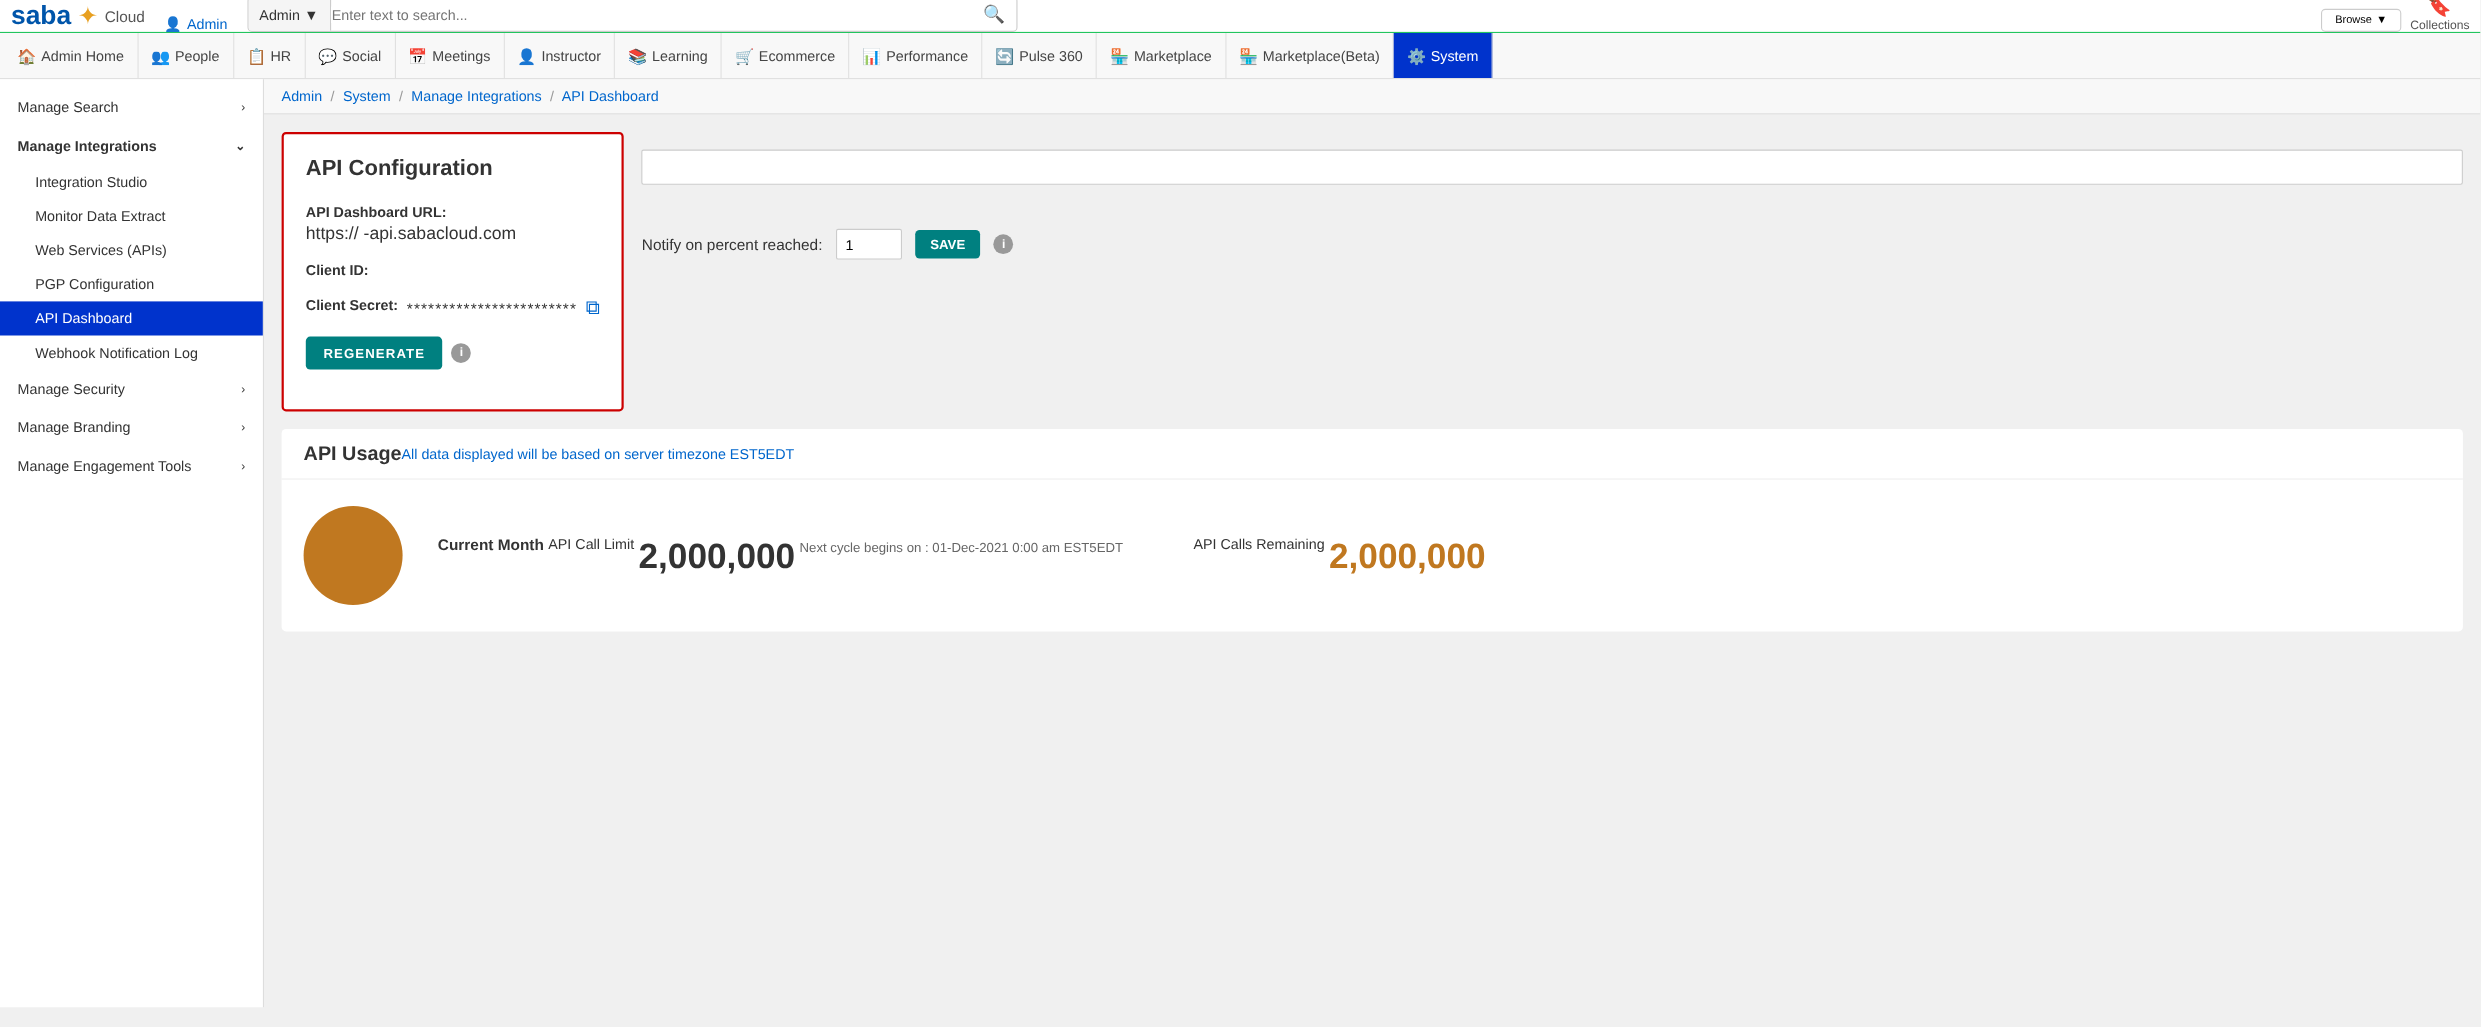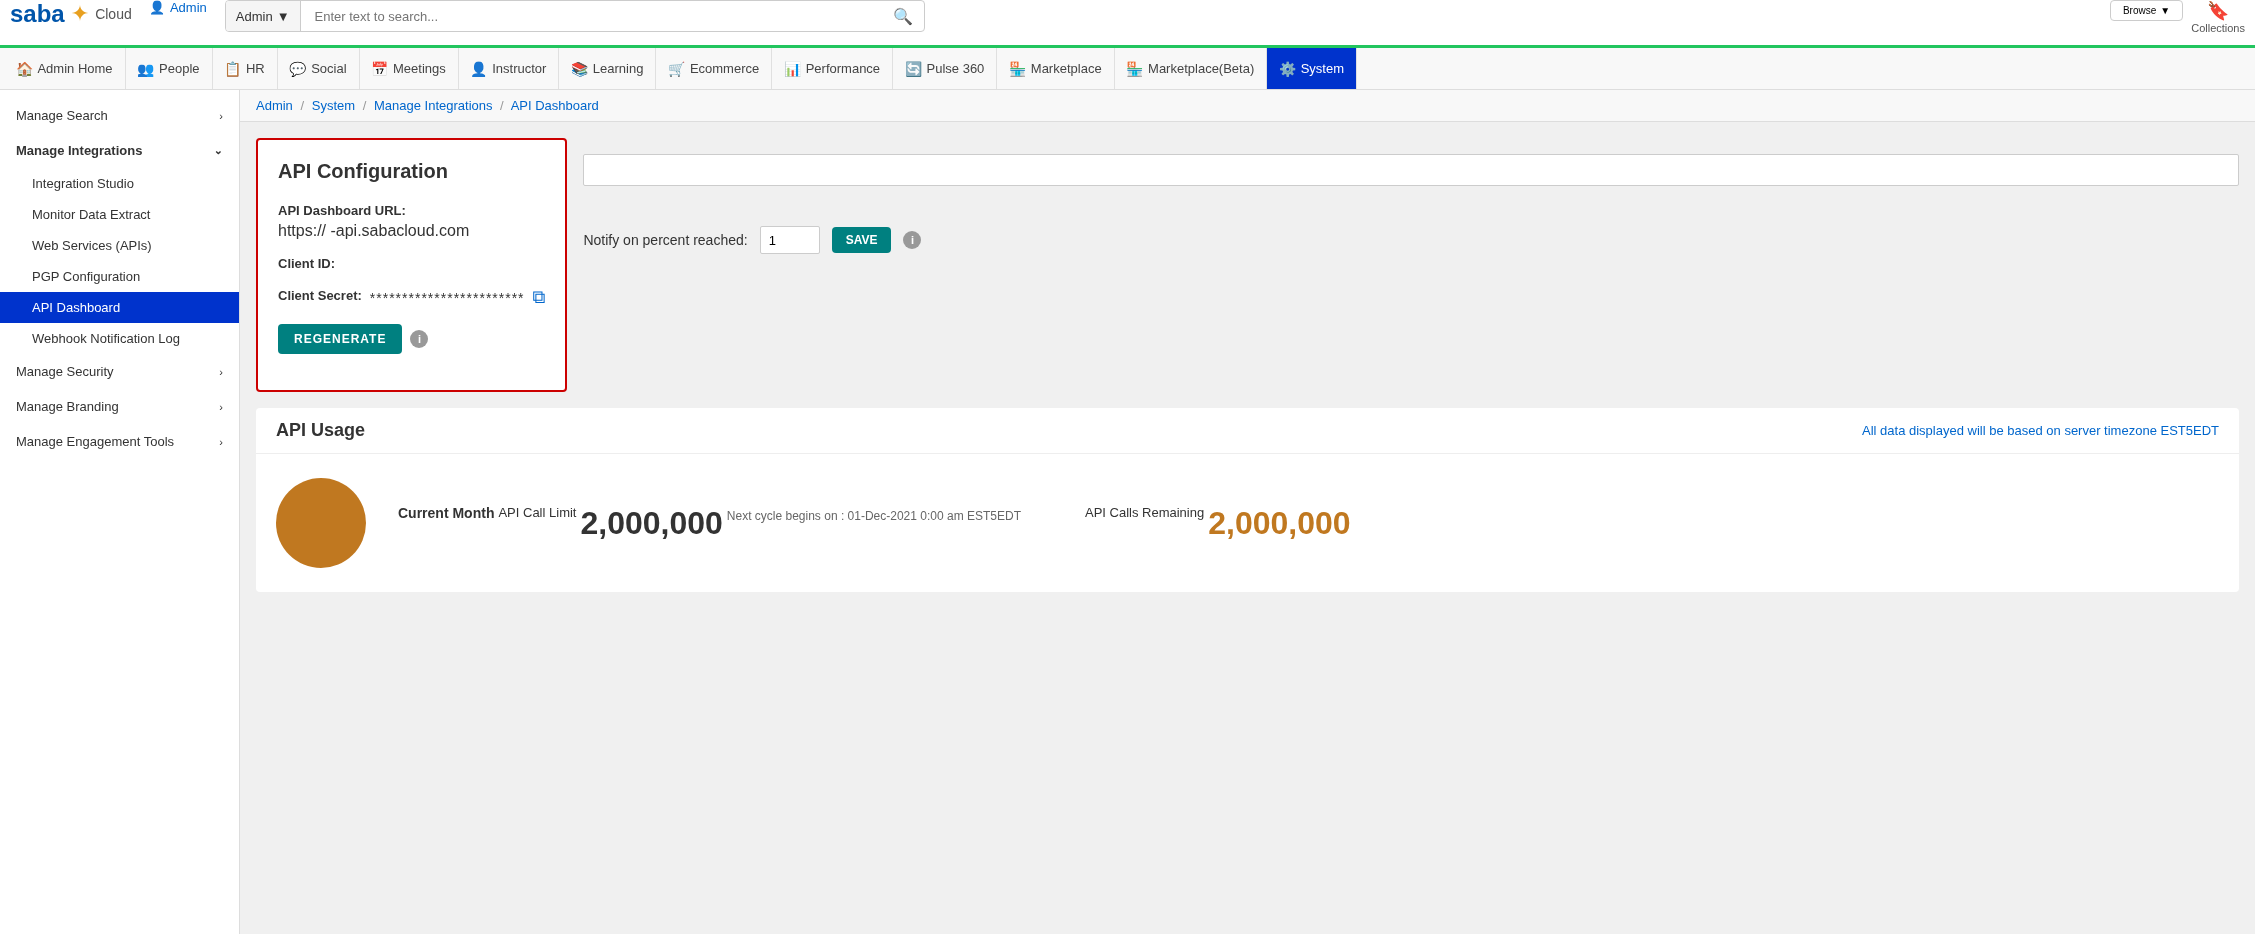--- a/index.html
+++ b/index.html
@@ -1,37 +1,37 @@
 <!DOCTYPE html>
 <html><head>
   <meta charset="utf-8">
   <style>
     * { box-sizing: border-box; margin: 0; padding: 0; }
     body { font-family: Arial, sans-serif; font-size: 13px; background: #f0f0f0; color: #333; overflow-x: hidden; }
 
     
     .topbar {
-      display: flex; align-items: flex-start; background: #fff;
-      border-bottom: 3px solid #22c55e; height: 48px; padding: 0 10px; gap: 8px;
+      display: flex; align-items: flex-end; background: #fff;
+      border-bottom: 1px solid #22c55e; height: 30px; padding: 0 10px; gap: 8px;
     }
     .topbar-logo { display: flex; align-items: center; gap: 6px; margin-right: 10px; }
     .logo-star { color: #e8a020; font-size: 22px; }
     .admin-badge {
       display: flex; align-items: center; gap: 4px; color: #0066cc; font-size: 13px; margin-right: 10px;
     }
     .search-bar {
       display: flex; align-items: center; border: 1px solid #ccc; border-radius: 4px;
       overflow: hidden; flex: 1; max-width: 700px; height: 32px;
     }
     .search-dropdown {
       background: #f5f5f5; border-right: 1px solid #ccc; padding: 0 10px;
       font-size: 13px; height: 100%; display: flex; align-items: center; gap: 4px; cursor: pointer;
     }
     .search-input {
-      border: none; outline: none; padding: 0 14px; flex: 1; font-size: 13px; color: #999;
+      border: none; outline: none; padding: 0 1px; flex: 1; font-size: 13px; color: #999;
     }
     .search-icon-btn {
       background: none; border: none; padding: 0 10px; cursor: pointer; color: #666; font-size: 16px;
     }
     .topbar-spacer { flex: 1; }
     .browse-btn {
       background: #fff; border: 1px solid #ccc; border-radius: 4px;
       padding: 4px 12px; cursor: pointer; font-size: 10px; display: flex; align-items: center; gap: 4px;
     }
     .collections-btn {
@@ -115,21 +115,21 @@
       width: 60px; font-size: 13px; height: 28px; outline: none;
     }
     .save-btn {
       background: #008080; color: #fff; border: none; border-radius: 4px;
       padding: 6px 14px; font-size: 12px; font-weight: bold; cursor: pointer;
     }
 
     
     .api-usage-section { background: #fff; border-radius: 4px; padding: 0; margin-top: 0; }
     .api-usage-header {
-      display: flex; align-items: center; justify-content: space-between;
+      display: flex; align-items: center; 
       padding: 12px 20px; border-bottom: 1px solid #eee;
     }
     .api-usage-title { font-size: 18px; font-weight: bold; color: #333; }
     .timezone-note { font-size: 13px; color: #0066cc; }
     .api-usage-body {
       display: flex; align-items: center; gap: 32px; padding: 24px 20px;
     }
     .donut-chart {
       width: 90px; height: 90px; border-radius: 50%;
       background: #c07820; flex-shrink: 0;

